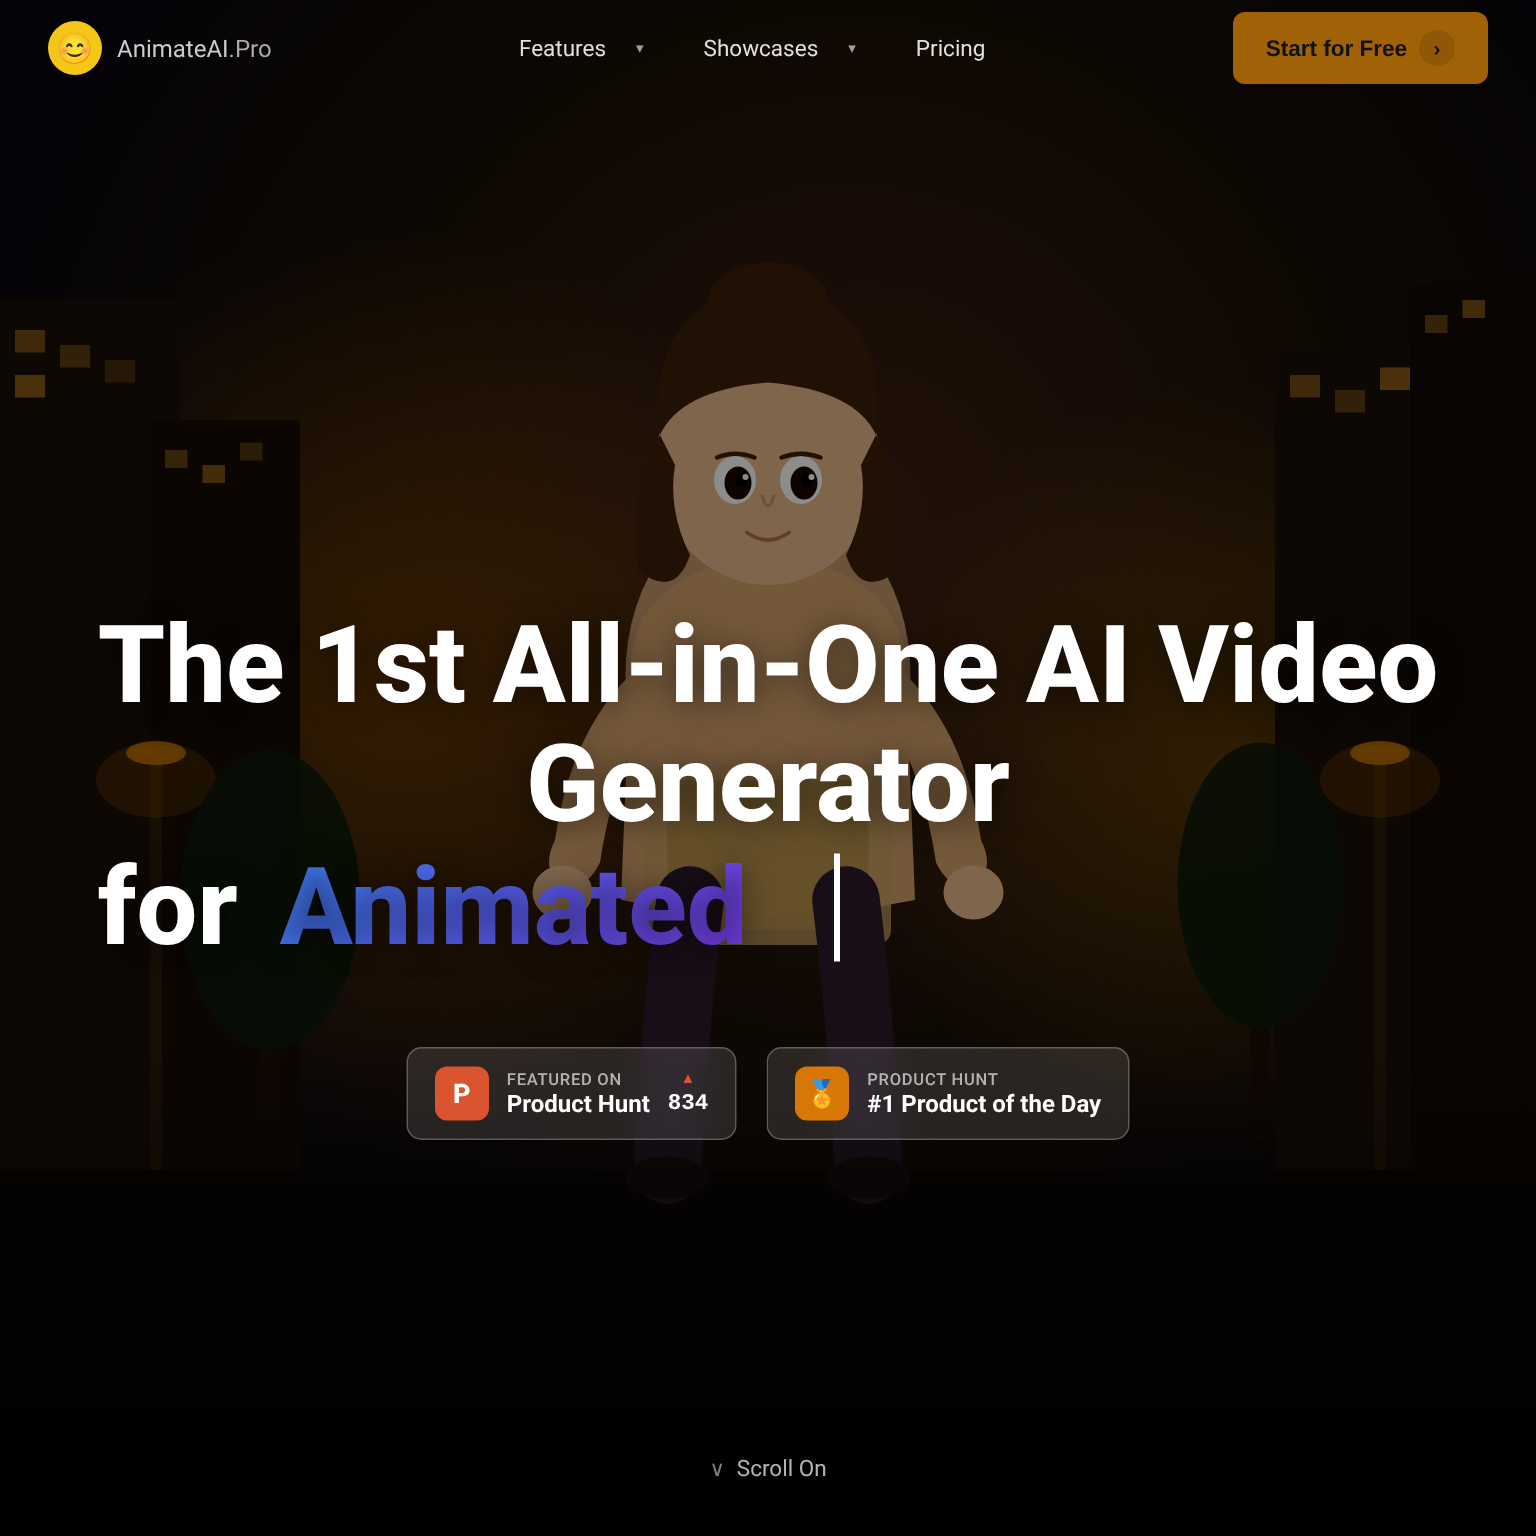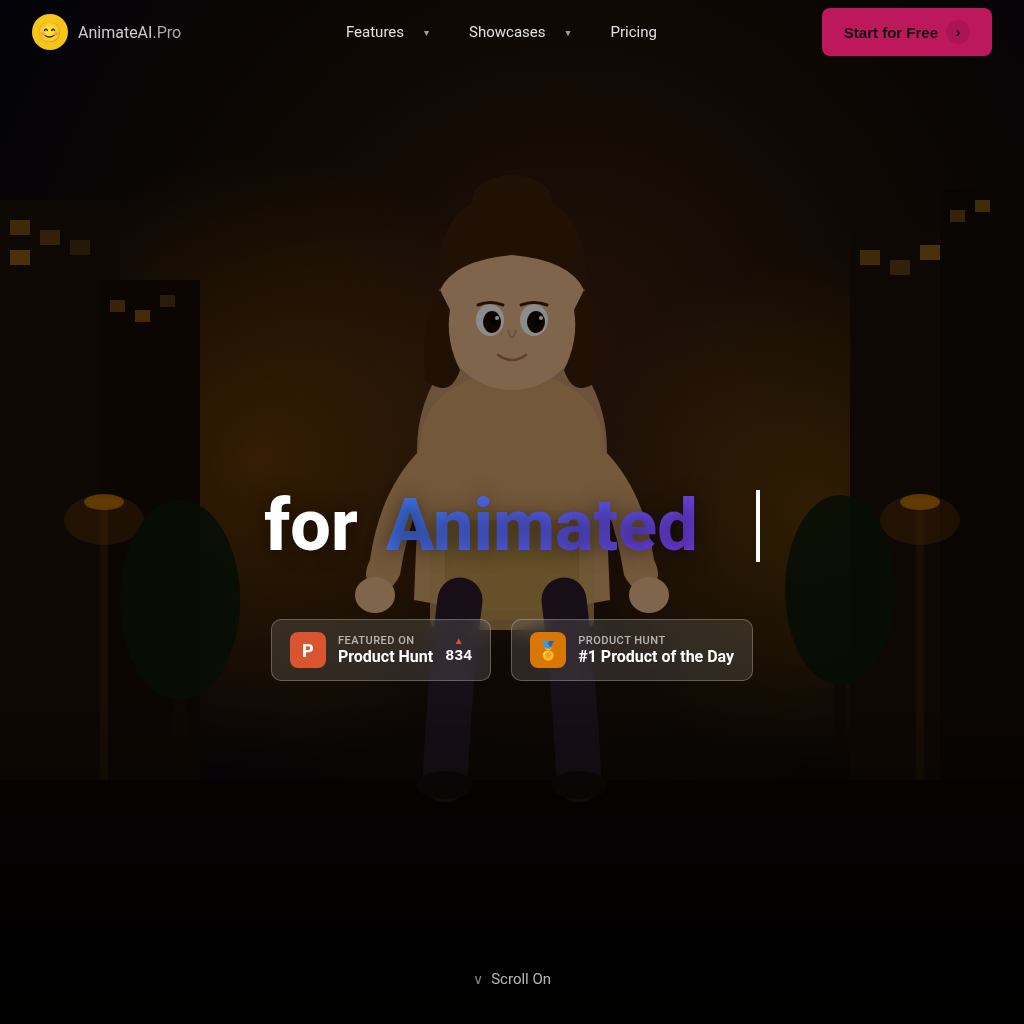--- a/index.html
+++ b/index.html
@@ -105,21 +105,21 @@
       cursor: pointer;
       justify-content: space-between;
     }
 
     .nav-link .chevron {
       font-size: 10px;
       opacity: 0.7;
     }
 
     .btn-start {
-      background: #be185d;
+      background: #a16207;
       color: #111;
       border: none;
       padding: 12px 22px;
       border-radius: 8px;
       font-size: 15px;
       font-weight: 600;
       cursor: pointer;
       display: flex;
       align-items: center;
       gap: 8px;
@@ -454,20 +454,24 @@
   </div>
 
   <button class="btn-start">
     <span>Start for Free</span>
     <span class="arrow">›</span>
   </button>
 </nav>
 
 <div class="hero-content">
   <div style="margin-top: 80px;">
+    <h1 class="hero-title">
+      <span>The 1st All-in-One AI Video</span><br>
+      <span>Generator</span>
+    </h1>
     <div class="hero-subtitle">
       <span>for </span>
         <span class="text-animated">Animated</span>
         <span style="color:#fff;"> </span>
         <span class="cursor"></span>
     </div>
   </div>
 
   <div class="badge-row">
 

